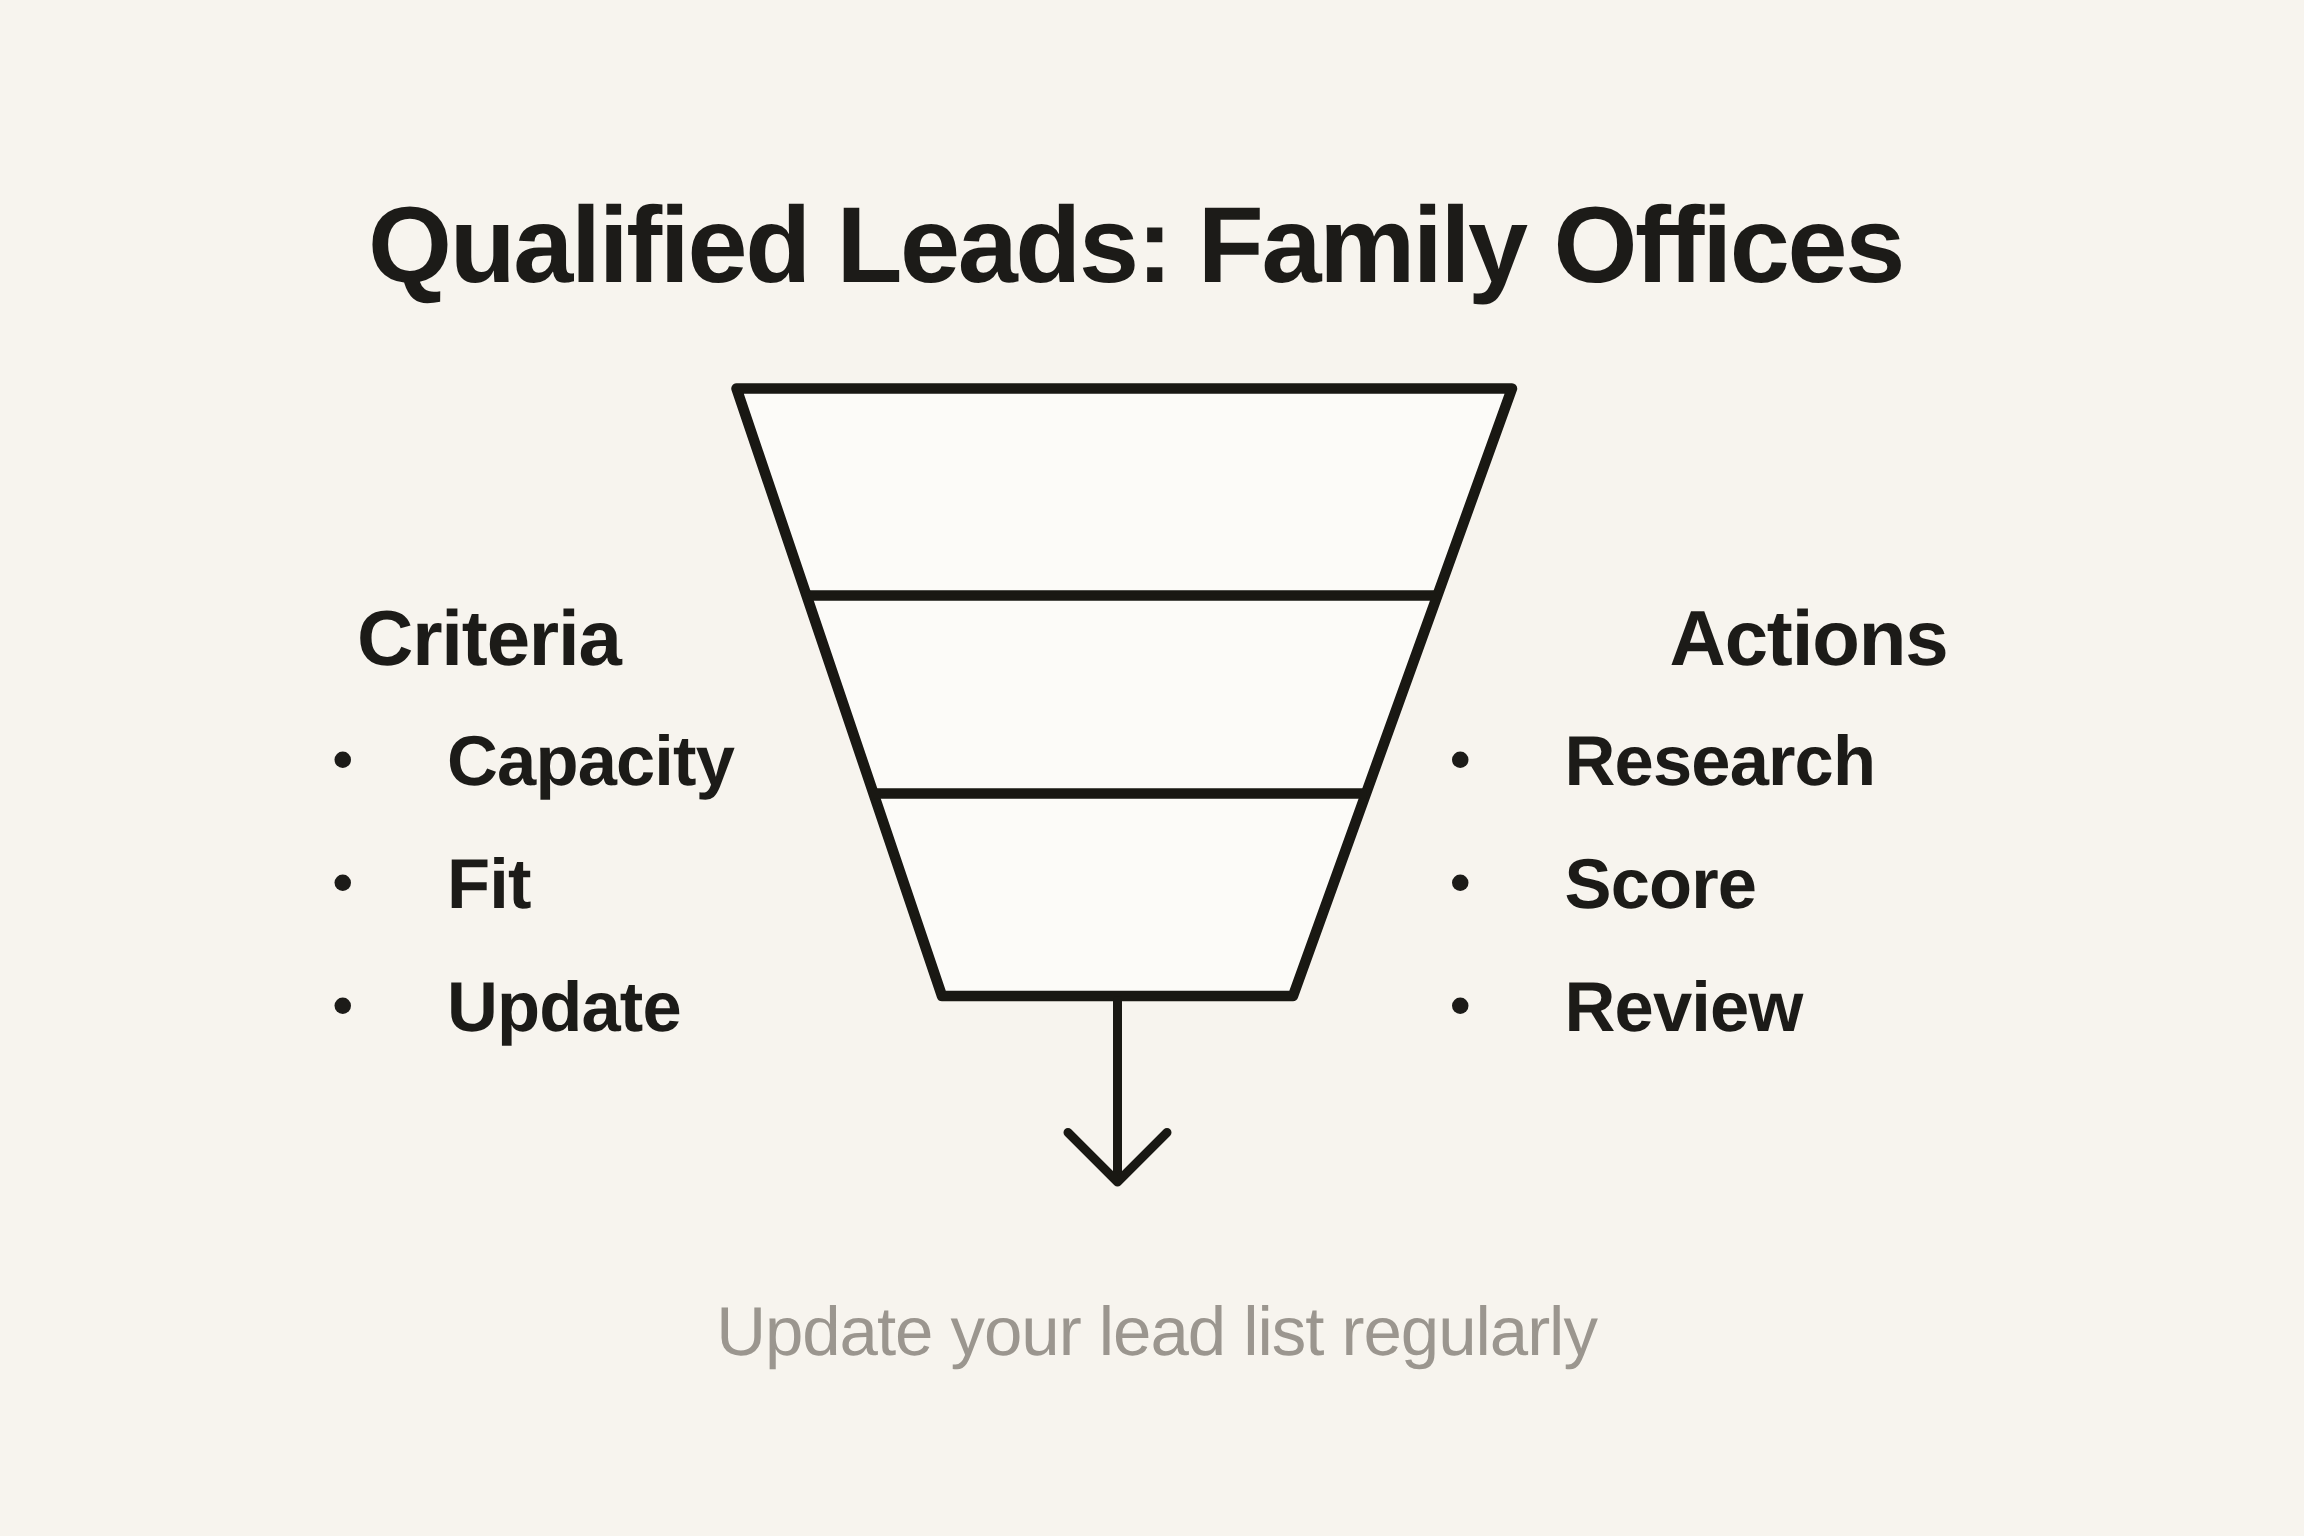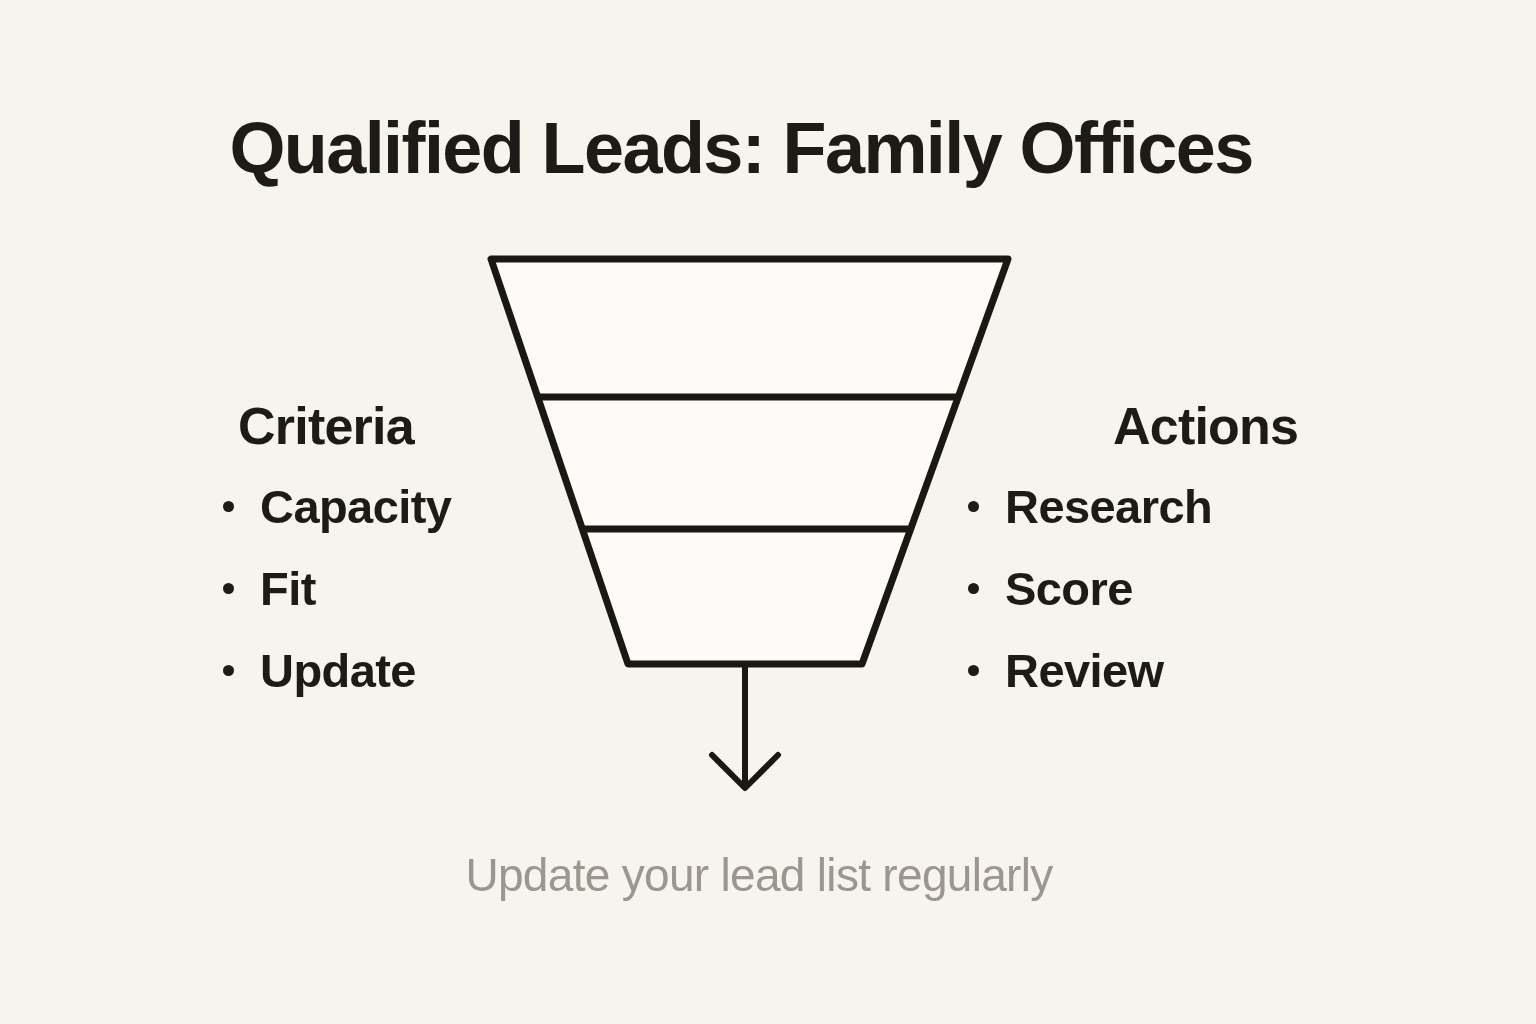--- a/index.html
+++ b/index.html
@@ -15,21 +15,21 @@
     background: #f7f4ee;
     overflow: hidden;
     font-family: "Liberation Sans", sans-serif;
     color: #1c1b18;
   }
   .page-title {
     position: absolute;
     top: 112px;
     left: 0;
     width: 1482px;
-    margin: 0;
+    margin: 16px;
     text-align: center;
     font-size: 72px;
     font-weight: 700;
     letter-spacing: -0.022em;
     line-height: 1;
     color: #1c1b18;
     white-space: nowrap;
   }
   .funnel-svg {
     position: absolute;
@@ -56,20 +56,21 @@
     margin: 0;
     padding: 0;
     list-style: none;
   }
   .list-criteria { left: 223px; }
   .list-actions  { left: 968px; }
   .bullet-row {
     display: flex;
     align-items: center;
     height: 82px;
+    gap: 38px;
   }
   .bullet-dot {
     width: 11px;
     height: 11px;
     border-radius: 50%;
     background: #1c1b18;
     flex: 0 0 auto;
     margin-right: 26px;
   }
   .bullet-label {
@@ -78,21 +79,21 @@
     letter-spacing: -0.012em;
     line-height: 1;
     white-space: nowrap;
     color: #1c1b18;
   }
   .footer-note {
     position: absolute;
     top: 852px;
     left: 0;
     width: 1486px;
-    margin: 0;
+    margin: 12px;
     text-align: center;
     font-size: 46px;
     font-weight: 500;
     letter-spacing: -0.015em;
     line-height: 1;
     color: #9b968f;
     white-space: nowrap;
     padding-left: 16px;
   }
 </style>

